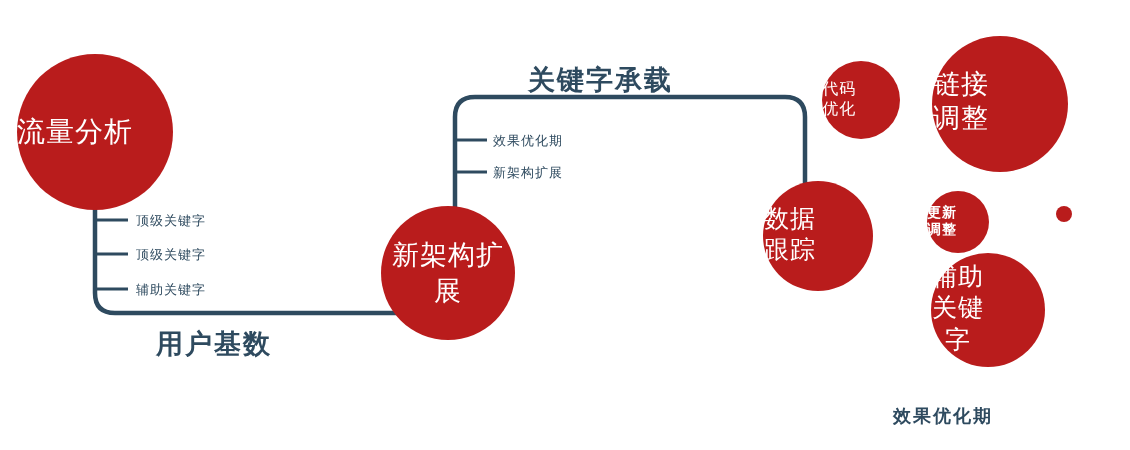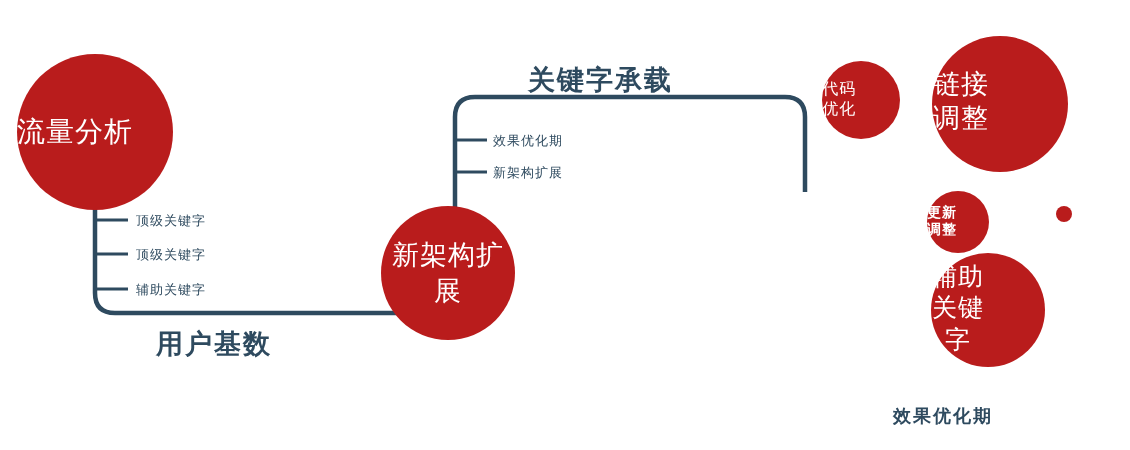--- a/index.html
+++ b/index.html
@@ -104,20 +104,23 @@
   </svg>
 
   <div class="circle c-traffic">
     <span class="txt">流量分析</span>
   </div>
 
   <div class="circle c-structure">
     <span class="txt">新架构扩展</span>
   </div>
 
+  <div class="circle c-tracking two-line">
+    <span class="txt">数据跟踪</span>
+  </div>
 
   <div class="circle c-code two-line">
     <span class="txt">代码优化</span>
   </div>
 
   <div class="circle c-link two-line">
     <span class="txt">链接调整</span>
   </div>
 
   <div class="circle c-update two-line">

